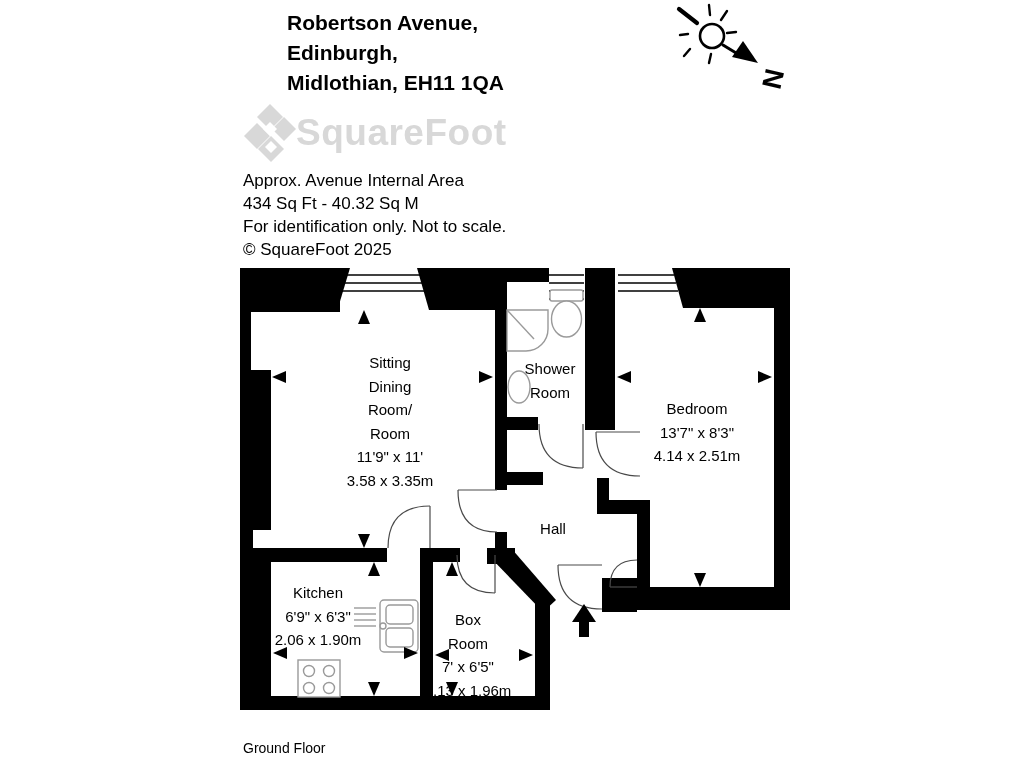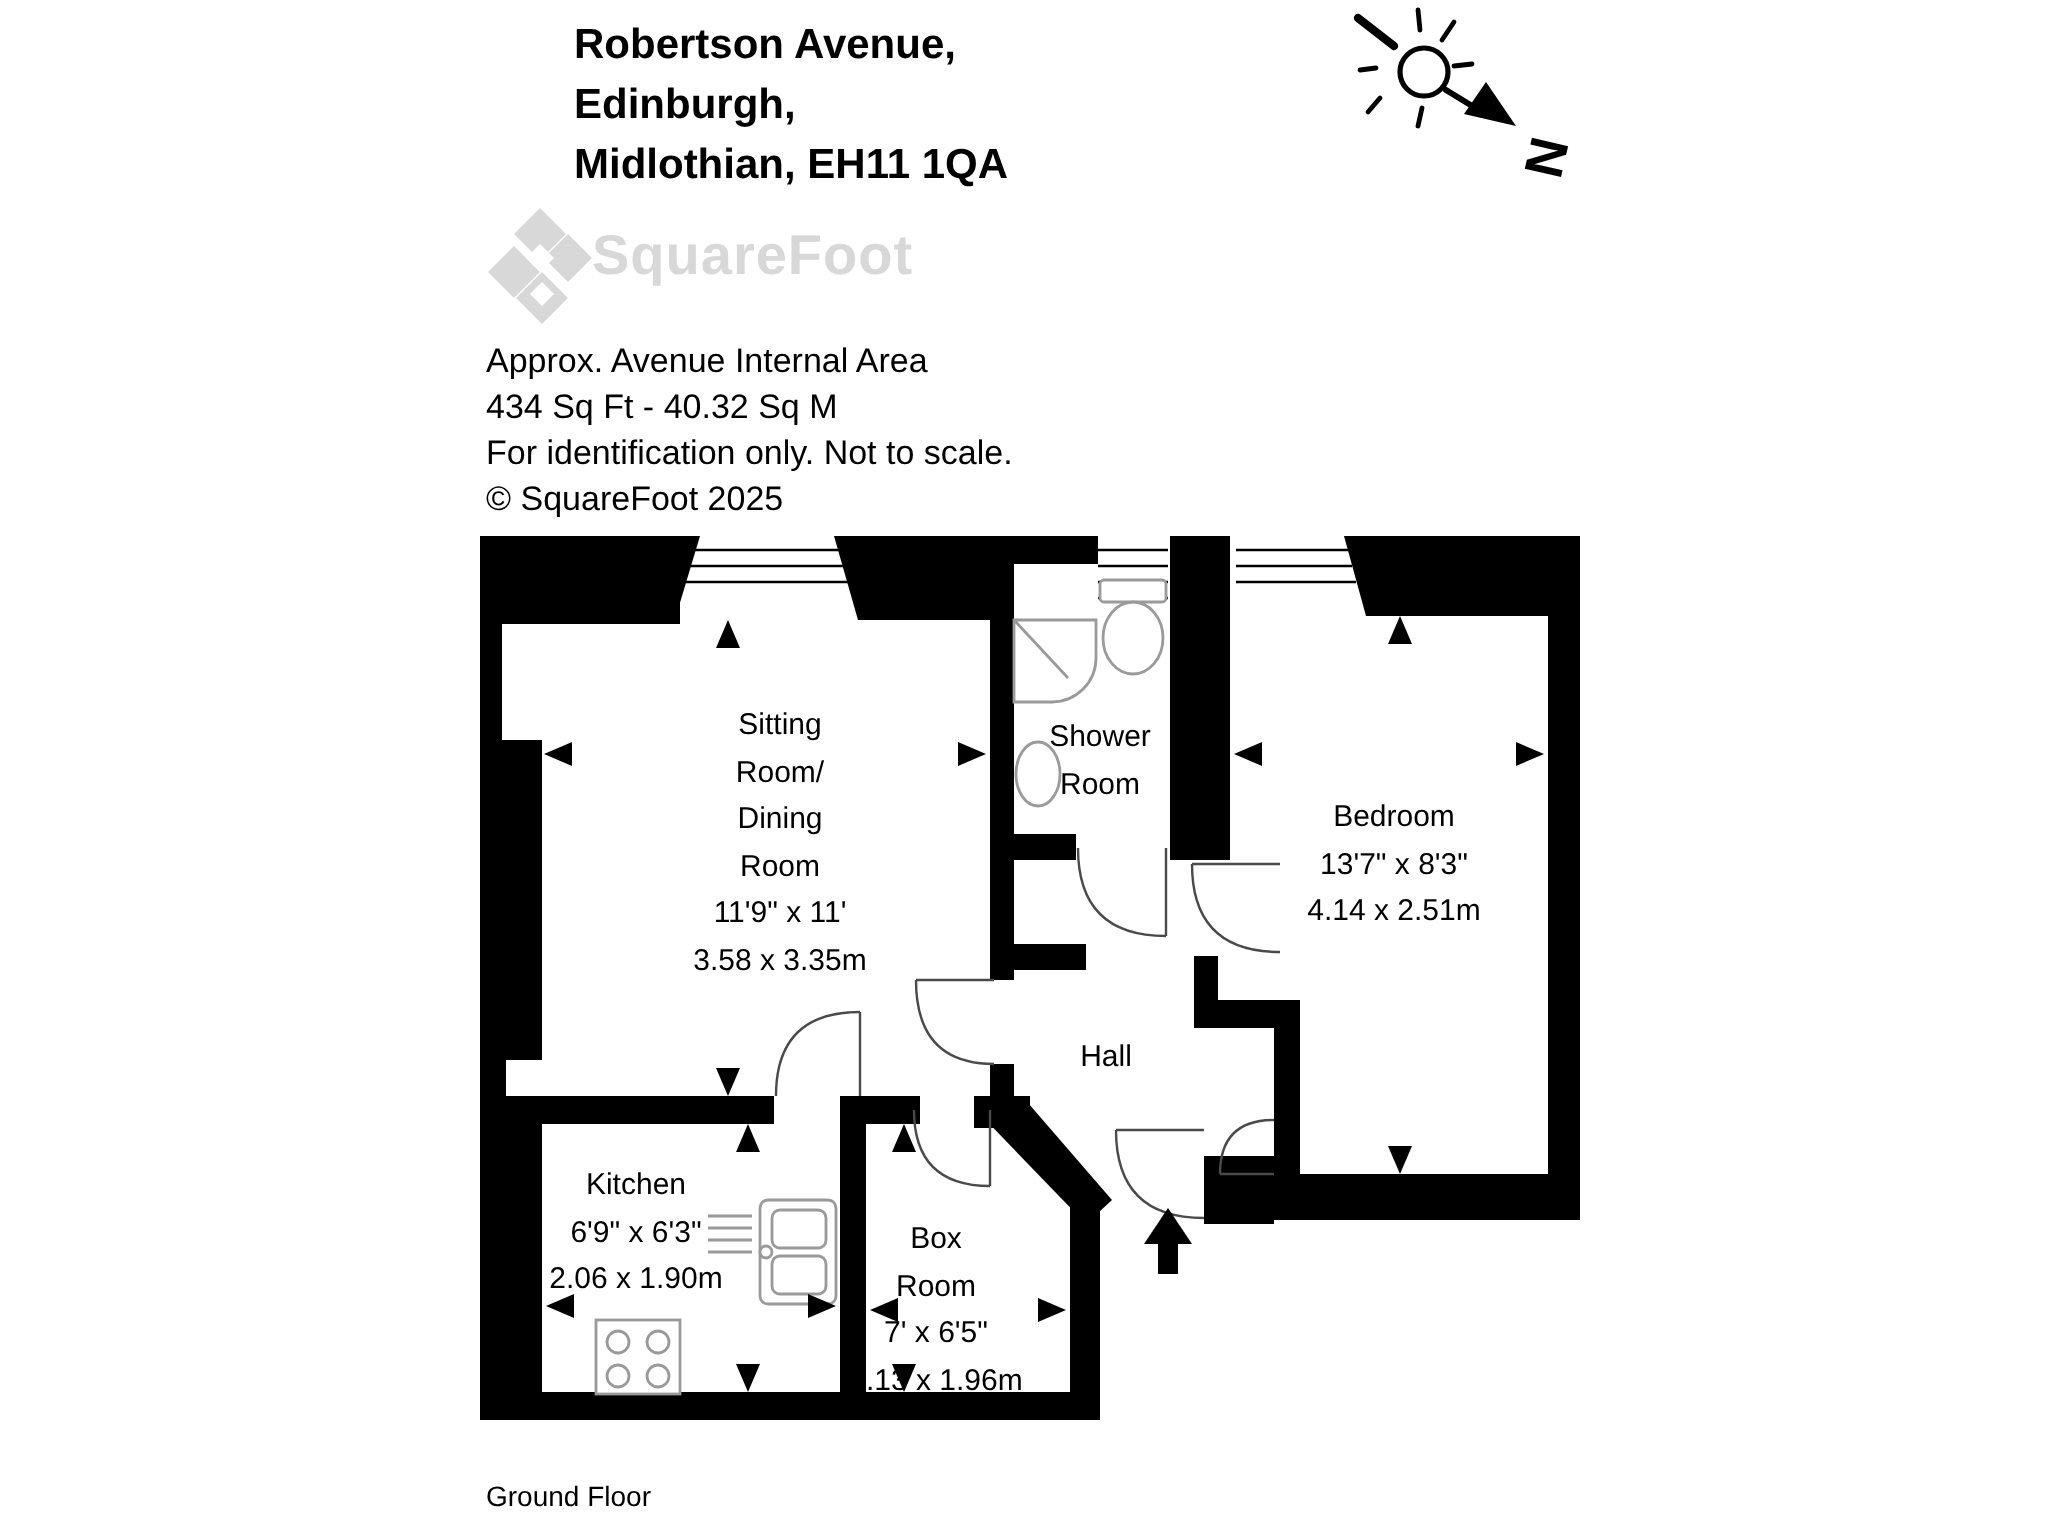--- a/index.html
+++ b/index.html
@@ -3,21 +3,21 @@
 <meta charset="utf-8">
 <style>
   html,body{margin:0;padding:0;}
   body{
     width:1024px;height:768px;background:#ffffff;position:relative;
     font-family:"Liberation Sans", sans-serif;color:#000;overflow:hidden;
   }
   .abs{position:absolute;}
   #plan-svg{position:absolute;left:0;top:0;}
   .title-block{left:243px;top:8px;font-size:21px;font-weight:bold;line-height:30px;white-space:nowrap;margin-left:44px;}
-  .logo-text{left:296px;top:112px;font-size:28px;font-weight:bold;color:#d8d8d8;letter-spacing:0.5px;}
+  .logo-text{left:296px;top:112px;font-size:37px;font-weight:bold;color:#d8d8d8;letter-spacing:0.5px;}
   .area-block{left:243px;top:169px;font-size:17px;line-height:23px;white-space:nowrap;}
   .room-label{position:absolute;text-align:center;font-size:15px;line-height:23.5px;white-space:nowrap;pointer-events:none;}
   .footer-label{left:243px;top:740px;font-size:14px;}
   .north-n{left:752px;top:60px;width:36px;height:36px;font-size:27px;font-weight:bold;text-align:center;
            transform:rotate(103deg);}
 </style>
 </head>
 <body>
 
 <svg id="plan-svg" width="1024" height="768" viewBox="0 0 1024 768">
@@ -228,22 +228,22 @@
   <div>Approx. Avenue Internal Area</div>
   <div>434 Sq Ft  -  40.32 Sq M</div>
   <div>For identification only. Not to scale.</div>
   <div>© SquareFoot 2025</div>
 </div>
 
 <div class="abs north-n">N</div>
 
 <div class="room-label" style="left:300px;top:351px;width:180px;">
   <div>Sitting</div>
+  <div>Dining</div>
   <div>Room/</div>
-  <div>Dining</div>
   <div>Room</div>
   <div>11'9" x 11'</div>
   <div>3.58 x 3.35m</div>
 </div>
 
 <div class="room-label" style="left:480px;top:357px;width:140px;">
   <div>Shower</div>
   <div>Room</div>
 </div>
 

